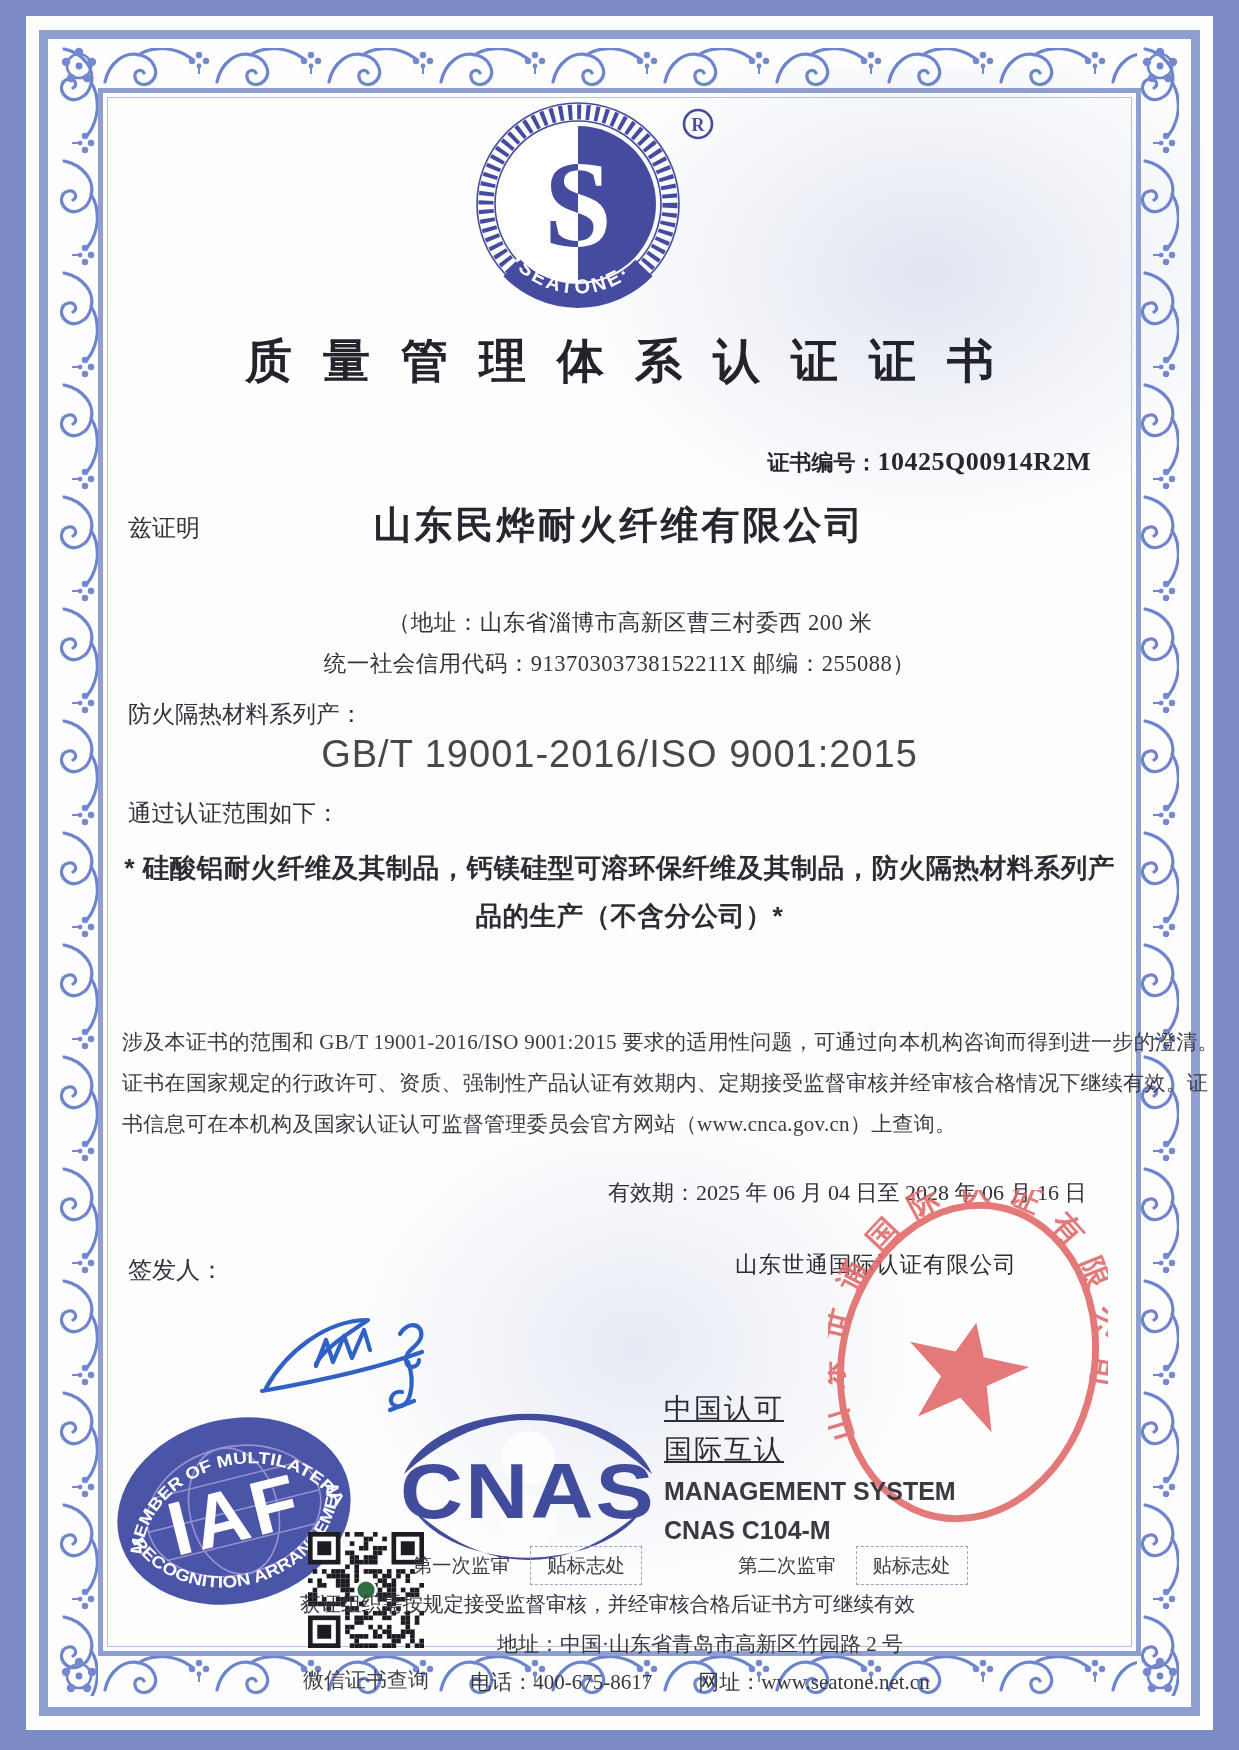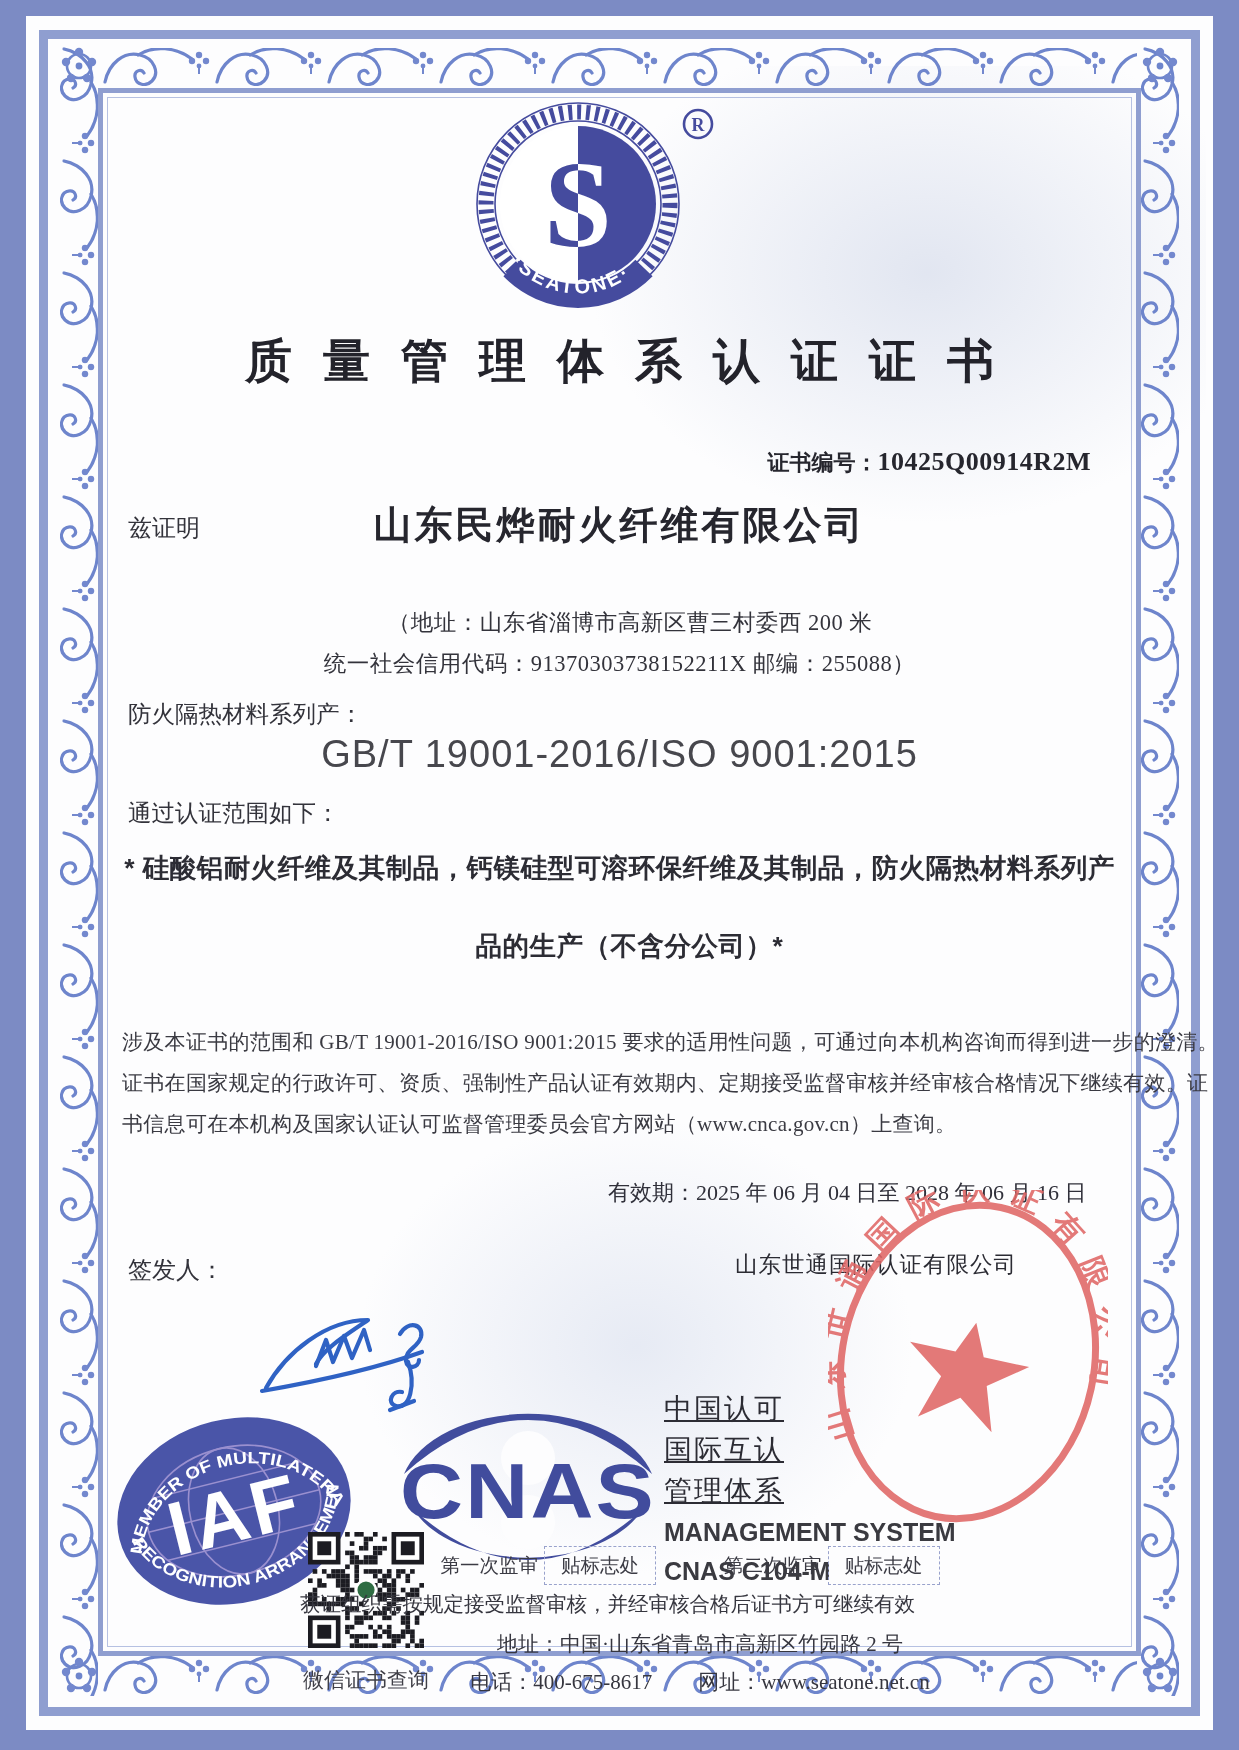--- a/index.html
+++ b/index.html
@@ -34,38 +34,38 @@
   .certify{left:128px;top:512px;font-size:24px;color:#33333b;}
   .company{top:500px;font-size:38px;font-weight:bold;color:#26262e;letter-spacing:3px;}
   .addr{font-size:22.5px;color:#33333b;letter-spacing:.5px;}
   .addr1{top:607px;padding-left:21px;} .addr2{top:648px;}
   .lbl-left{left:128px;font-size:23.5px;color:#33333b;}
   .std-lbl{top:698px;} .scope-lbl{top:797px;}
   .standard{top:733px;font-family:"Liberation Sans","DejaVu Sans",sans-serif;
             font-size:38px;color:#47474d;letter-spacing:1px;}
   .scope{font-family:"Liberation Sans","DejaVu Sans",sans-serif;font-weight:bold;
          font-size:26.5px;color:#2c2c34;letter-spacing:.5px;}
-  .scope1{top:850px;} .scope2{top:928px;margin-left:20px;}
+  .scope1{top:850px;} .scope2{top:898px;margin-left:20px;}
   .notice{left:122px;width:1000px;font-size:21px;color:#3a3a42;letter-spacing:.3px;white-space:nowrap;}
   .n1{top:1028px;} .n2{top:1069px;} .n3{top:1110px;}
   .daterow{top:1178px;font-size:22px;color:#30303a;white-space:nowrap;}
   .issue{left:128px;} .valid{left:608px;}
   .signer{left:128px;top:1254px;font-size:24px;color:#33333b;}
   .issuer{left:735px;top:1249px;font-size:22.5px;color:#2b2b33;letter-spacing:1px;}
   .sig{left:250px;top:1292px;}
   .seal{left:828px;top:1190px;}
   .iaf{left:108px;top:1395px;}
   .cnas{left:398px;top:1392px;}
   .marks{left:664px;top:1388px;width:360px;font-family:"Liberation Sans","DejaVu Sans",sans-serif;}
   .mark-cn{font-size:28px;line-height:41px;color:#2c2c34;letter-spacing:2px;text-decoration:underline;}
   .mark-en{font-size:25px;line-height:35px;font-weight:bold;color:#3a3a40;margin-top:4px;}
   .qr{left:308px;top:1532px;}
   .qr-cap{left:280px;top:1666px;width:172px;text-align:center;font-size:21px;color:#3f3f47;}
   .f-row1{left:400px;top:1546px;width:580px;display:flex;align-items:center;justify-content:center;
-          gap:6px;font-size:19.5px;color:#3b3b44;}
+          gap:20px;font-size:19.5px;color:#3b3b44;}
   .f-spacer{width:56px;}
   .sticker-box{border:1.5px dashed #99a2cc;padding:5px 16px;color:#3c3c45;}
   .f-row2{left:300px;top:1590px;width:800px;text-align:left;font-size:20.5px;color:#36363f;}
   .f-row3{left:300px;top:1630px;width:800px;text-align:center;font-size:21px;color:#36363f;}
   .f-row4{left:300px;top:1668px;width:800px;text-align:center;font-size:21px;color:#36363f;}
   .f-row4 .gap{display:inline-block;width:46px;}
 </style>
 </head>
 <body>
 
@@ -259,21 +259,20 @@
     <path d="M6,82 A128,80 0 0 1 254,82 Q194,28 130,28 Q66,28 6,82 Z" fill="#414c9d"></path>
     <circle cx="130" cy="66" r="27" fill="#fdfdfe"></circle>
     <path d="M16,118 A122,74 0 0 0 244,118 Q188,168 130,168 Q72,168 16,118 Z" fill="#414c9d"></path>
     <circle cx="130" cy="130" r="27" fill="#fdfdfe"></circle>
     <text x="130" y="126" text-anchor="middle" font-size="78" font-weight="bold" letter-spacing="2" textLength="256" lengthAdjust="spacingAndGlyphs" fill="#414c9d" font-family="Liberation Sans, DejaVu Sans, sans-serif">CNAS</text>
   </svg>
 
   <div class="abs marks">
     <div class="mark-cn">中国认可</div>
     <div class="mark-cn">国际互认</div>
-    <div class="mark-cn">管理体系</div>
     <div class="mark-en">MANAGEMENT SYSTEM</div>
     <div class="mark-en">CNAS C104-M</div>
   </div>
 
   <svg id="qr-svg" class="abs qr" width="116" height="116" viewBox="0 0 115 115">
       <rect x="36.8" y="0" width="4.6" height="4.6" fill="#1c1c22"></rect>
       <rect x="46" y="0" width="4.6" height="4.6" fill="#1c1c22"></rect>
       <rect x="50.599999999999994" y="0" width="4.6" height="4.6" fill="#1c1c22"></rect>
       <rect x="64.39999999999999" y="0" width="4.6" height="4.6" fill="#1c1c22"></rect>
       <rect x="55.199999999999996" y="4.6" width="4.6" height="4.6" fill="#1c1c22"></rect>

